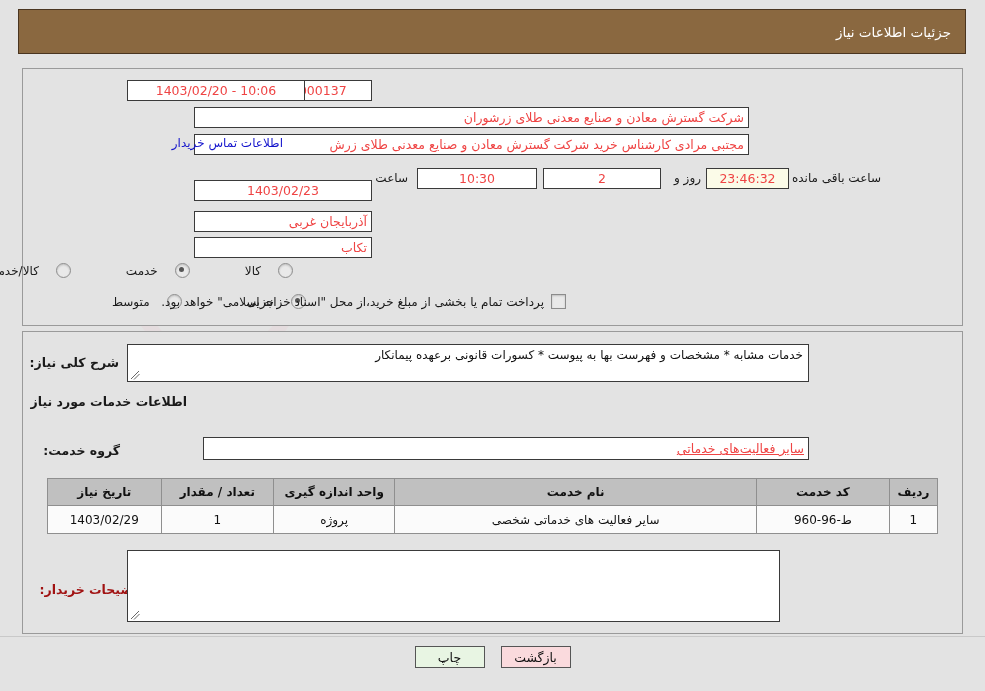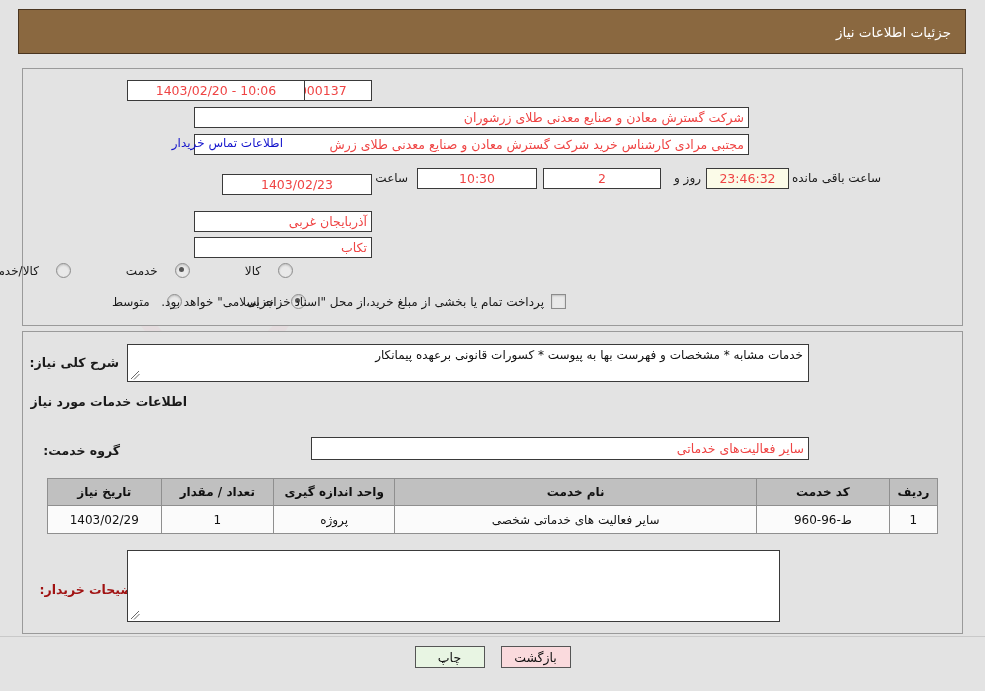--- a/index.html
+++ b/index.html
@@ -261,21 +261,21 @@
 <div class="row" style="right:800px; top:135px;">
   <span class="lbl">ایجاد کننده درخواست:</span>
 </div>
 <div class="fld right" style="position:absolute; right:236px; top:134px; width:555px; z-index:3;">مجتبی مرادی کارشناس خرید شرکت گسترش معادن و صنایع معدنی طلای زرش</div>
 <a class="link" style="position:absolute; right:702px; top:136px; z-index:4;" href="#">اطلاعات تماس خریدار</a>
 
 <div class="row lbl-2line" style="right:800px; top:167px; display:block; text-align:right;">
   <div class="lbl">مهلت ارسال پاسخ: تا</div>
   <div class="lbl">تاریخ:</div>
 </div>
-<div class="fld" style="position:absolute; right:613px; top:174px; width:150px; z-index:3;">1403/02/23</div>
+<div class="fld" style="position:absolute; right:613px; top:180px; width:178px; z-index:3;">1403/02/23</div>
 <span class="lbl" style="position:absolute; right:577px; top:171px; z-index:3;">ساعت</span>
 <div class="fld" style="position:absolute; right:448px; top:168px; width:120px; z-index:3;">10:30</div>
 <div class="fld" style="position:absolute; right:324px; top:168px; width:118px; z-index:3;">2</div>
 <span class="lbl" style="position:absolute; right:284px; top:171px; z-index:3;">روز و</span>
 <div class="fld timer" style="position:absolute; right:196px; top:168px; width:83px; z-index:3;">23:46:32</div>
 <span class="lbl" style="position:absolute; right:104px; top:171px; z-index:3;">ساعت باقی مانده</span>
 
 <div class="row" style="right:800px; top:212px;">
   <span class="lbl">استان محل تحویل:</span>
 </div>
@@ -329,21 +329,21 @@
 <div class="ta" style="position:absolute; right:176px; top:344px; width:682px; height:38px; z-index:3;">
   <span>خدمات مشابه * مشخصات و فهرست بها به پیوست * کسورات قانونی برعهده پیمانکار</span>
   <svg class="ta-grip" viewBox="0 0 10 10">
     <path d="M1 9 L9 1 M4 9.5 L9.5 4" stroke="#666" stroke-width="1" fill="none"></path>
   </svg>
 </div>
 
 <span class="sec-head" style="right:798px; top:394px; z-index:3;">اطلاعات خدمات مورد نیاز</span>
 
 <span class="lbl-bold" style="position:absolute; right:865px; top:443px; z-index:3;">گروه خدمت:</span>
-<div class="fld right" style="position:absolute; right:176px; top:437px; width:498px; height:23px; line-height:21px; z-index:3;">سایر فعالیت‌های خدماتی</div>
+<div class="fld right" style="position:absolute; right:176px; top:437px; width:606px; height:23px; line-height:21px; z-index:3;text-decoration:underline;">سایر فعالیت‌های خدماتی</div>
 
 <table id="goods-table">
   <thead>
     <tr>
       <th style="width:40px;">ردیف</th>
       <th style="width:130px;">کد خدمت</th>
       <th style="width:383px;">نام خدمت</th>
       <th style="width:120px;">واحد اندازه گیری</th>
       <th style="width:110px;">تعداد / مقدار</th>
       <th style="width:108px;">تاریخ نیاز</th>

